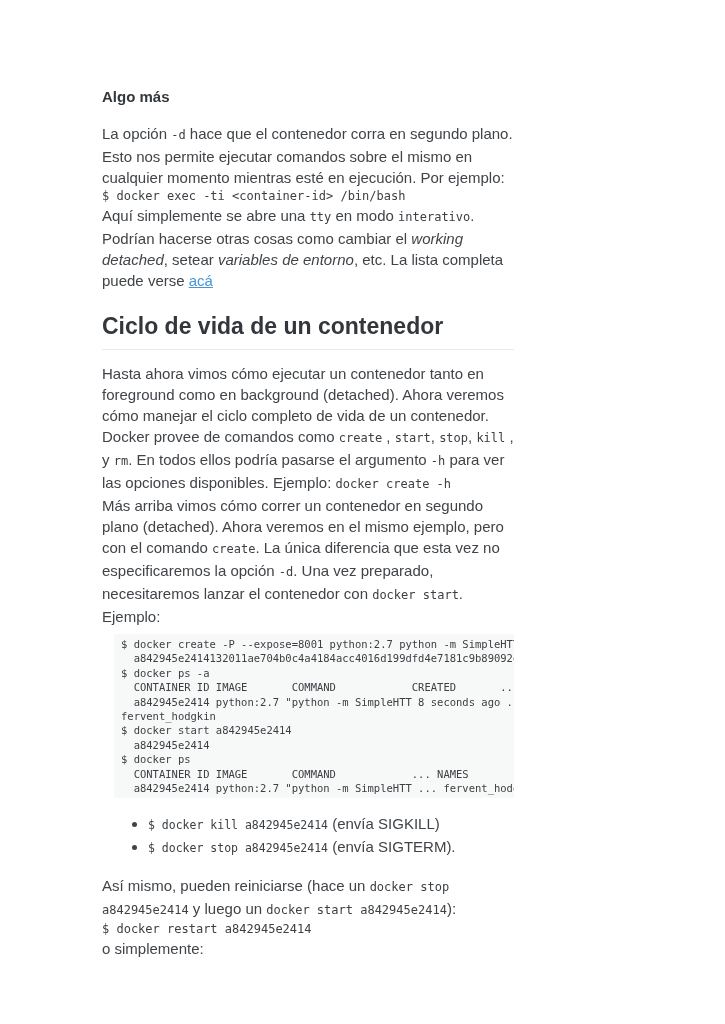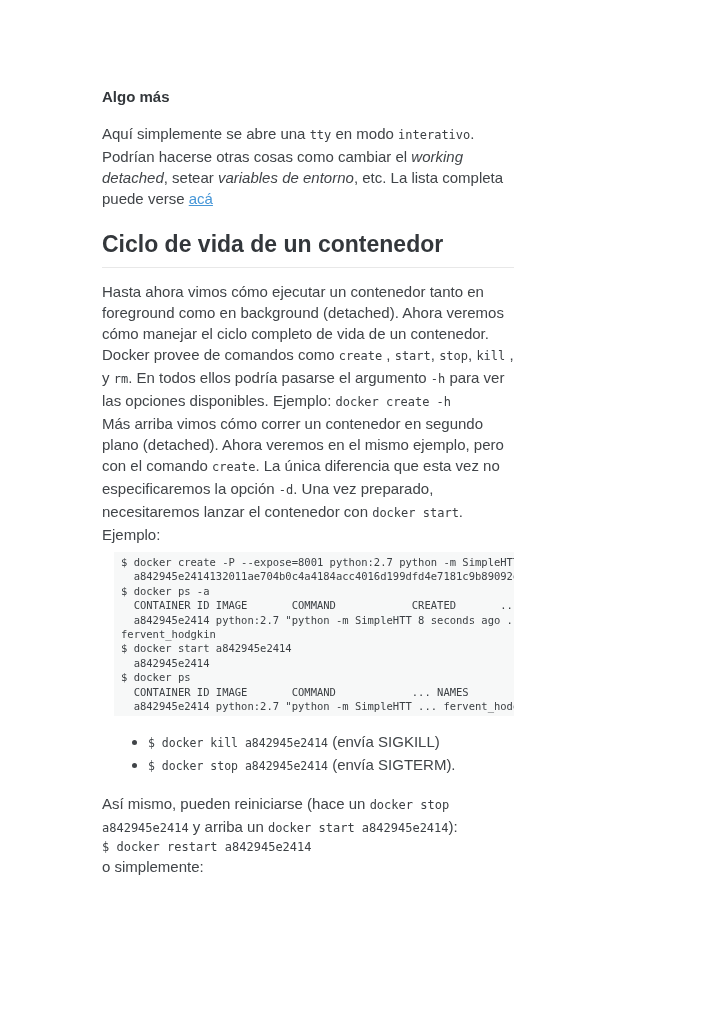--- a/index.html
+++ b/index.html
@@ -89,21 +89,23 @@
     cursor: pointer;
   }
 </style>
 </head>
 <body>
 
 <div class="page">
 
   <h3 class="sub-heading">Algo más</h3>
 
+  <p class="body"><span>La opción </span><code class="icode">-d</code><span> hace que el contenedor corra en segundo plano. Esto nos permite ejecutar comandos sobre el mismo en cualquier momento mientras esté en ejecución. Por ejemplo:</span></p>
 
+  <div class="codeline">$ docker exec -ti &lt;container-id&gt; /bin/bash</div>
 
   <p class="body"><span>Aquí simplemente se abre una </span><code class="icode">tty</code><span> en modo </span><code class="icode">interativo</code><span>. Podrían hacerse otras cosas como cambiar el </span><em>working detached</em><span>, setear </span><em>variables de entorno</em><span>, etc. La lista completa puede verse </span><a href="#" class="link">acá</a></p>
 
   <h1 class="main-heading">Ciclo de vida de un contenedor</h1>
 
   <p class="body"><span>Hasta ahora vimos cómo ejecutar un contenedor tanto en foreground como en background (detached). Ahora veremos cómo manejar el ciclo completo de vida de un contenedor. Docker provee de comandos como </span><code class="icode">create</code><span> , </span><code class="icode">start</code><span>, </span><code class="icode">stop</code><span>, </span><code class="icode">kill</code><span> , y </span><code class="icode">rm</code><span>. En todos ellos podría pasarse el argumento </span><code class="icode">-h</code><span> para ver las opciones disponibles. Ejemplo: </span><code class="icode">docker create -h</code></p>
 
   <p class="body"><span>Más arriba vimos cómo correr un contenedor en segundo plano (detached). Ahora veremos en el mismo ejemplo, pero con el comando </span><code class="icode">create</code><span>. La única diferencia que esta vez no especificaremos la opción </span><code class="icode">-d</code><span>. Una vez preparado, necesitaremos lanzar el contenedor con </span><code class="icode">docker start</code><span>.</span><br><span>Ejemplo:</span></p>
 
   <pre class="codeblock">$ docker create -P --expose=8001 python:2.7 python -m SimpleHTTPServer 8001
@@ -117,20 +119,20 @@
 $ docker ps
   CONTAINER ID IMAGE       COMMAND            ... NAMES
   a842945e2414 python:2.7 "python -m SimpleHTT ... fervent_hodgkin</pre>
 
 
   <ul class="cmd-list">
     <li><code class="icode">$ docker kill a842945e2414</code><span> (envía SIGKILL)</span></li>
     <li><code class="icode">$ docker stop a842945e2414</code><span> (envía SIGTERM).</span></li>
   </ul>
 
-  <p class="body"><span>Así mismo, pueden reiniciarse (hace un </span><code class="icode">docker stop a842945e2414</code><span> y arriba un </span><code class="icode">docker start a842945e2414</code><span>):</span></p>
+  <p class="body"><span>Así mismo, pueden reiniciarse (hace un </span><code class="icode">docker stop a842945e2414</code><span> y luego un </span><code class="icode">docker start a842945e2414</code><span>):</span></p>
 
   <div class="codeline">$ docker restart a842945e2414</div>
 
   <p class="body"><span>o simplemente:</span></p>
 
 
 </div>
 
 </body></html>

